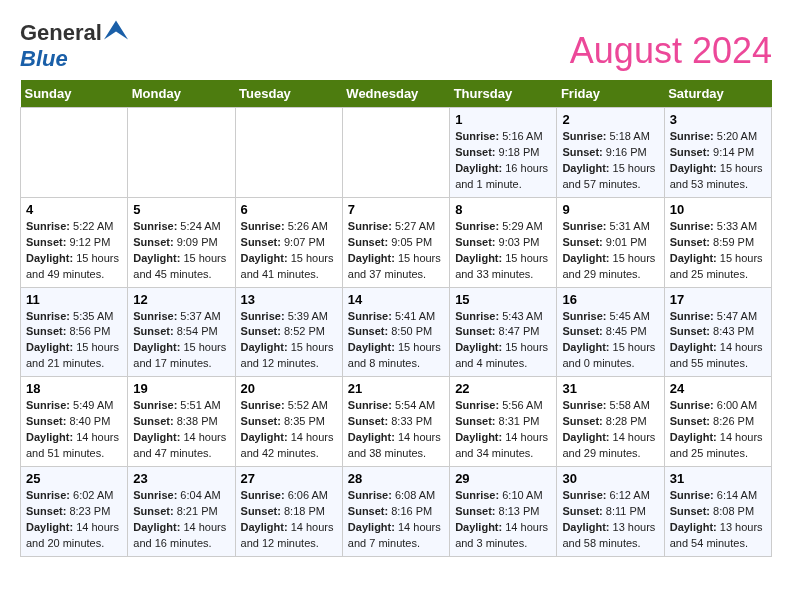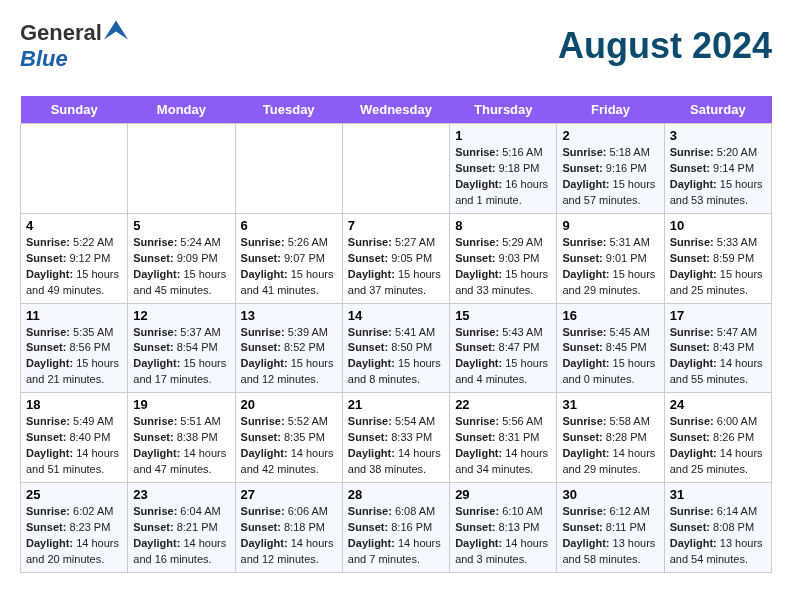--- a/index.html
+++ b/index.html
@@ -6,22 +6,22 @@
     body {
       font-family: Arial, sans-serif;
       background: #fff;
       width: 792px;
       min-height: 612px;
       padding: 20px;
     }
     .header {
       display: flex;
       justify-content: space-between;
-      align-items: center;
-      margin-bottom: 24px;
+      align-items: flex-end;
+      margin-bottom: 8px;
     }
     .logo {
       display: flex;
       align-items: center;
     }
     .logo-text {
       font-size: 22px;
       font-weight: bold;
     }
     .logo-general { color: #333; }
@@ -31,38 +31,38 @@
       height: 20px;
       margin-left: 2px;
       margin-right: 0;
       display: inline-block;
     }
     .title-block {
       text-align: right;
     }
     .title-block h1 {
       font-size: 36px;
-      font-weight: bold;
-      color: #0c4a6e;
+      font-weight: normal;
+      color: #ec4899;
     }
     .title-block h2 {
       font-size: 16px;
       font-weight: normal;
       color: #444;
     }
     table {
       width: 100%;
       border-collapse: collapse;
       font-size: 11px;
     }
     thead tr th {
-      background-color: #8b5cf6;
+      background-color: #4d7c0f;
       color: #fff;
       padding: 6px 4px;
-      text-align: center;
+      text-align: left;
       font-size: 13px;
       font-weight: bold;
     }
     tbody tr td {
       border: 1px solid #ccc;
       vertical-align: top;
       padding: 4px 5px;
       min-height: 80px;
       width: 107px;
     }

